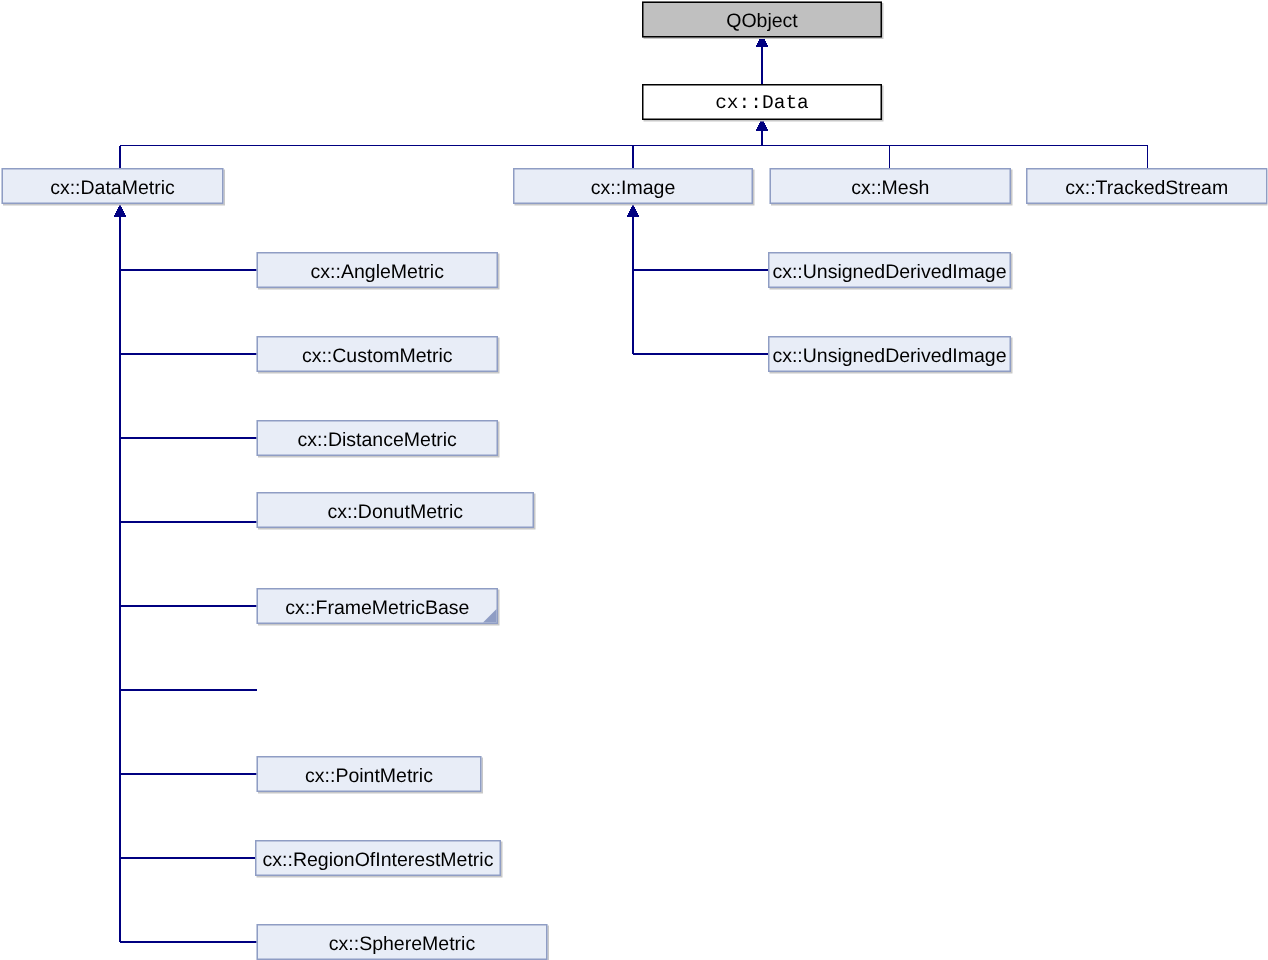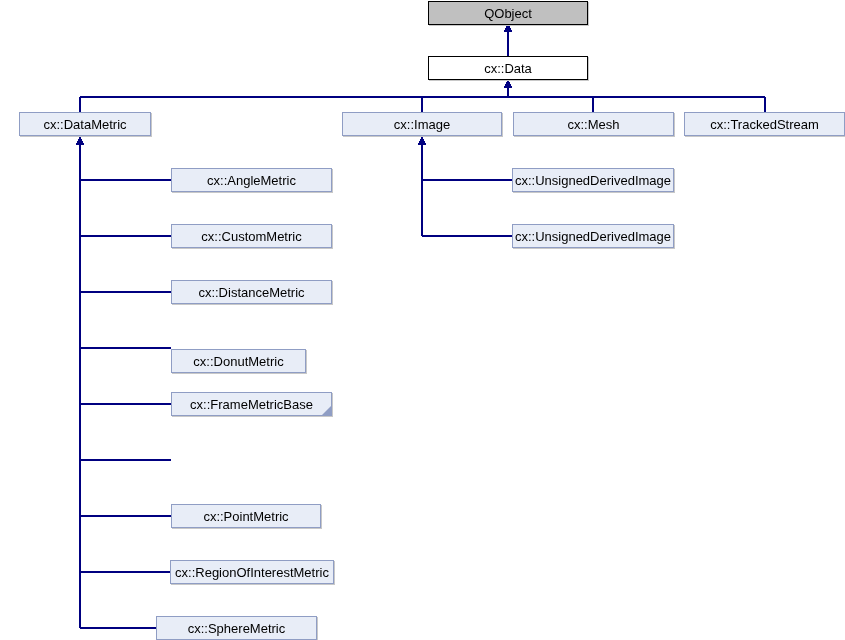--- a/index.html
+++ b/index.html
@@ -48,20 +48,21 @@
     box-shadow: 1px 1px 0 var(--shadow);
     cursor: pointer;
   }
   .node.root {
     background: var(--root-fill);
     border: 1px solid var(--root-border);
   }
   .node.plain {
     background: var(--plain-fill);
     border: 1px solid var(--plain-border);
+    font-family: Liberation Mono, monospace;
   }
   .corner-fold {
     position: absolute;
     right: 0;
     bottom: 0;
     width: 0;
     height: 0;
     border-left: 9px solid transparent;
     border-bottom: 9px solid var(--node-border);
   }
@@ -107,45 +108,45 @@
       <line x1="422" y1="143" x2="422" y2="236"></line>
       <line x1="422" y1="180" x2="512" y2="180"></line>
       <line x1="422" y1="236" x2="512" y2="236"></line>
     </g>
   </svg>
 
   <div class="node root" style="left:428px;top:1px;width:160px">QObject</div>
 
   <div class="node plain" style="left:428px;top:56px;width:160px">cx::Data</div>
 
-  <div class="node" style="left:19px;top:112px;width:132px">cx::DataMetric</div>
+  <div class="node" style="left:1px;top:112px;width:148px">cx::DataMetric</div>
 
   <div class="node" style="left:342px;top:112px;width:160px">cx::Image</div>
 
   <div class="node" style="left:513px;top:112px;width:161px">cx::Mesh</div>
 
   <div class="node" style="left:684px;top:112px;width:161px">cx::TrackedStream</div>
 
   <div class="node" style="left:171px;top:168px;width:161px">cx::AngleMetric</div>
 
   <div class="node" style="left:171px;top:224px;width:161px">cx::CustomMetric</div>
 
   <div class="node" style="left:171px;top:280px;width:161px">cx::DistanceMetric</div>
 
-  <div class="node" style="left:171px;top:349px;width:135px">cx::DonutMetric</div>
+  <div class="node" style="left:171px;top:328px;width:185px">cx::DonutMetric</div>
 
   <div class="node" style="left:171px;top:392px;width:161px">
     <span>cx::FrameMetricBase</span>
     <span class="corner-fold"></span>
   </div>
 
 
   <div class="node" style="left:171px;top:504px;width:150px">cx::PointMetric</div>
 
   <div class="node" style="left:170px;top:560px;width:164px">cx::RegionOfInterestMetric</div>
 
-  <div class="node" style="left:156px;top:616px;width:161px">cx::SphereMetric</div>
+  <div class="node" style="left:171px;top:616px;width:194px">cx::SphereMetric</div>
 
   <div class="node" style="left:512px;top:168px;width:162px">cx::UnsignedDerivedImage</div>
 
   <div class="node" style="left:512px;top:224px;width:162px">cx::UnsignedDerivedImage</div>
 
 </div>
 
 </body></html>

